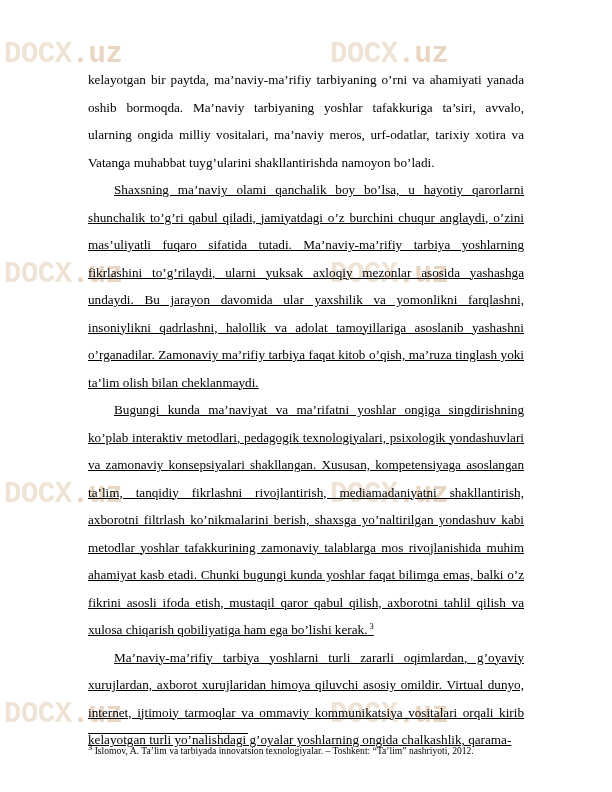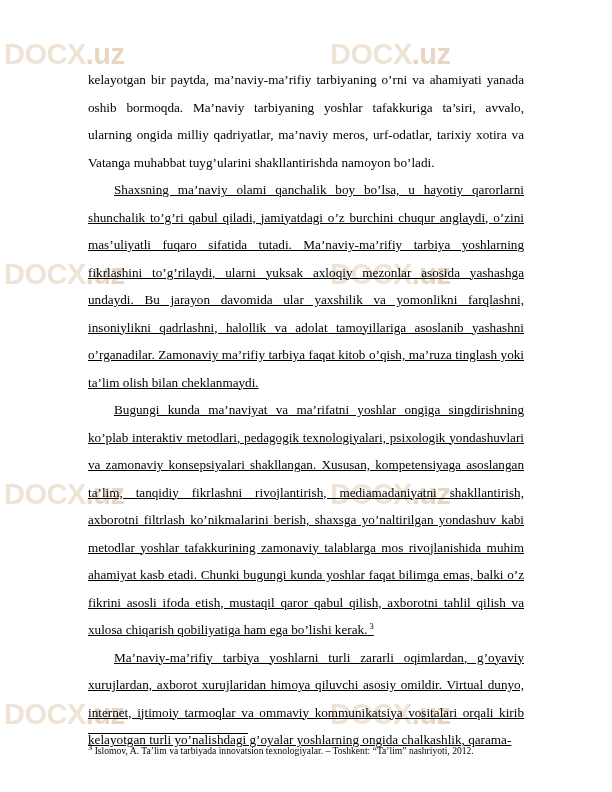--- a/index.html
+++ b/index.html
@@ -24,21 +24,21 @@
   .watermarks {
     position: absolute;
     top: 0; left: 0;
     width: 612px;
     height: 792px;
     pointer-events: none;
     z-index: 0;
   }
   .wm {
     position: absolute;
-    font-family: Liberation Sans, sans-serif;
+    font-family: Liberation Mono, monospace;
     font-weight: bold;
     font-size: 29px;
     color: #efe3d6;
     letter-spacing: -0.5px;
     white-space: nowrap;
   }
   .wm .dot { color: #e8d6c2; }
   .content {
     position: absolute;
     left: 88px;
@@ -93,21 +93,21 @@
     <div class="wm" style="left:330px; top:38px;">DOCX<span class="dot">.uz</span></div>
     <div class="wm" style="left:4px; top:258px;">DOCX<span class="dot">.uz</span></div>
     <div class="wm" style="left:330px; top:258px;">DOCX<span class="dot">.uz</span></div>
     <div class="wm" style="left:4px; top:478px;">DOCX<span class="dot">.uz</span></div>
     <div class="wm" style="left:330px; top:478px;">DOCX<span class="dot">.uz</span></div>
     <div class="wm" style="left:4px; top:698px;">DOCX<span class="dot">.uz</span></div>
     <div class="wm" style="left:330px; top:698px;">DOCX<span class="dot">.uz</span></div>
   </div>
 
   <div class="content">
-    <p class="body-par">kelayotgan bir paytda, ma’naviy-ma’rifiy tarbiyaning o’rni va ahamiyati yanada oshib bormoqda. Ma’naviy tarbiyaning yoshlar tafakkuriga ta’siri, avvalo, ularning ongida milliy qadriyatlar, ma’naviy meros, urf-odatlar, tarixiy xotira va Vatanga muhabbat tuyg’ularini shakllantirishda namoyon bo’ladi.</p>
+    <p class="body-par">kelayotgan bir paytda, ma’naviy-ma’rifiy tarbiyaning o’rni va ahamiyati yanada oshib bormoqda. Ma’naviy tarbiyaning yoshlar tafakkuriga ta’siri, avvalo, ularning ongida milliy vositalari, ma’naviy meros, urf-odatlar, tarixiy xotira va Vatanga muhabbat tuyg’ularini shakllantirishda namoyon bo’ladi.</p>
     <p class="body-par indent">Shaxsning ma’naviy olami qanchalik boy bo’lsa, u hayotiy qarorlarni shunchalik to’g’ri qabul qiladi, jamiyatdagi o’z burchini chuqur anglaydi, o’zini mas’uliyatli fuqaro sifatida tutadi. Ma’naviy-ma’rifiy tarbiya yoshlarning fikrlashini to’g’rilaydi, ularni yuksak axloqiy mezonlar asosida yashashga undaydi. Bu jarayon davomida ular yaxshilik va yomonlikni farqlashni, insoniylikni qadrlashni, halollik va adolat tamoyillariga asoslanib yashashni o’rganadilar. Zamonaviy ma’rifiy tarbiya faqat kitob o’qish, ma’ruza tinglash yoki ta’lim olish bilan cheklanmaydi.</p>
     <p class="body-par indent">Bugungi kunda ma’naviyat va ma’rifatni yoshlar ongiga singdirishning ko’plab interaktiv metodlari, pedagogik texnologiyalari, psixologik yondashuvlari va zamonaviy konsepsiyalari shakllangan. Xususan, kompetensiyaga asoslangan ta’lim, tanqidiy fikrlashni rivojlantirish, mediamadaniyatni shakllantirish, axborotni filtrlash ko’nikmalarini berish, shaxsga yo’naltirilgan yondashuv kabi metodlar yoshlar tafakkurining zamonaviy talablarga mos rivojlanishida muhim ahamiyat kasb etadi. Chunki bugungi kunda yoshlar faqat bilimga emas, balki o’z fikrini asosli ifoda etish, mustaqil qaror qabul qilish, axborotni tahlil qilish va xulosa chiqarish qobiliyatiga ham ega bo’lishi kerak.<sup> 3</sup></p>
     <p class="body-par indent"><span>Ma’naviy-ma’rifiy tarbiya yoshlarni turli zararli oqimlardan, g’oyaviy xurujlardan, axborot xurujlaridan himoya qiluvchi asosiy omildir. Virtual dunyo, internet, ijtimoiy tarmoqlar va ommaviy kommunikatsiya vositalari orqali kirib kelayotgan turli yo’nalishdagi g’oyalar yoshlarning ongida chalkashlik, qarama-</span></p>
   </div>
 
   <div class="footnote-sep"></div>
   <div class="footnote"><sup>3</sup><span> Islomov, A. Ta’lim va tarbiyada innovatsion texnologiyalar. – Toshkent: “Ta’lim” nashriyoti, 2012.</span></div>
 
 </div>
 

